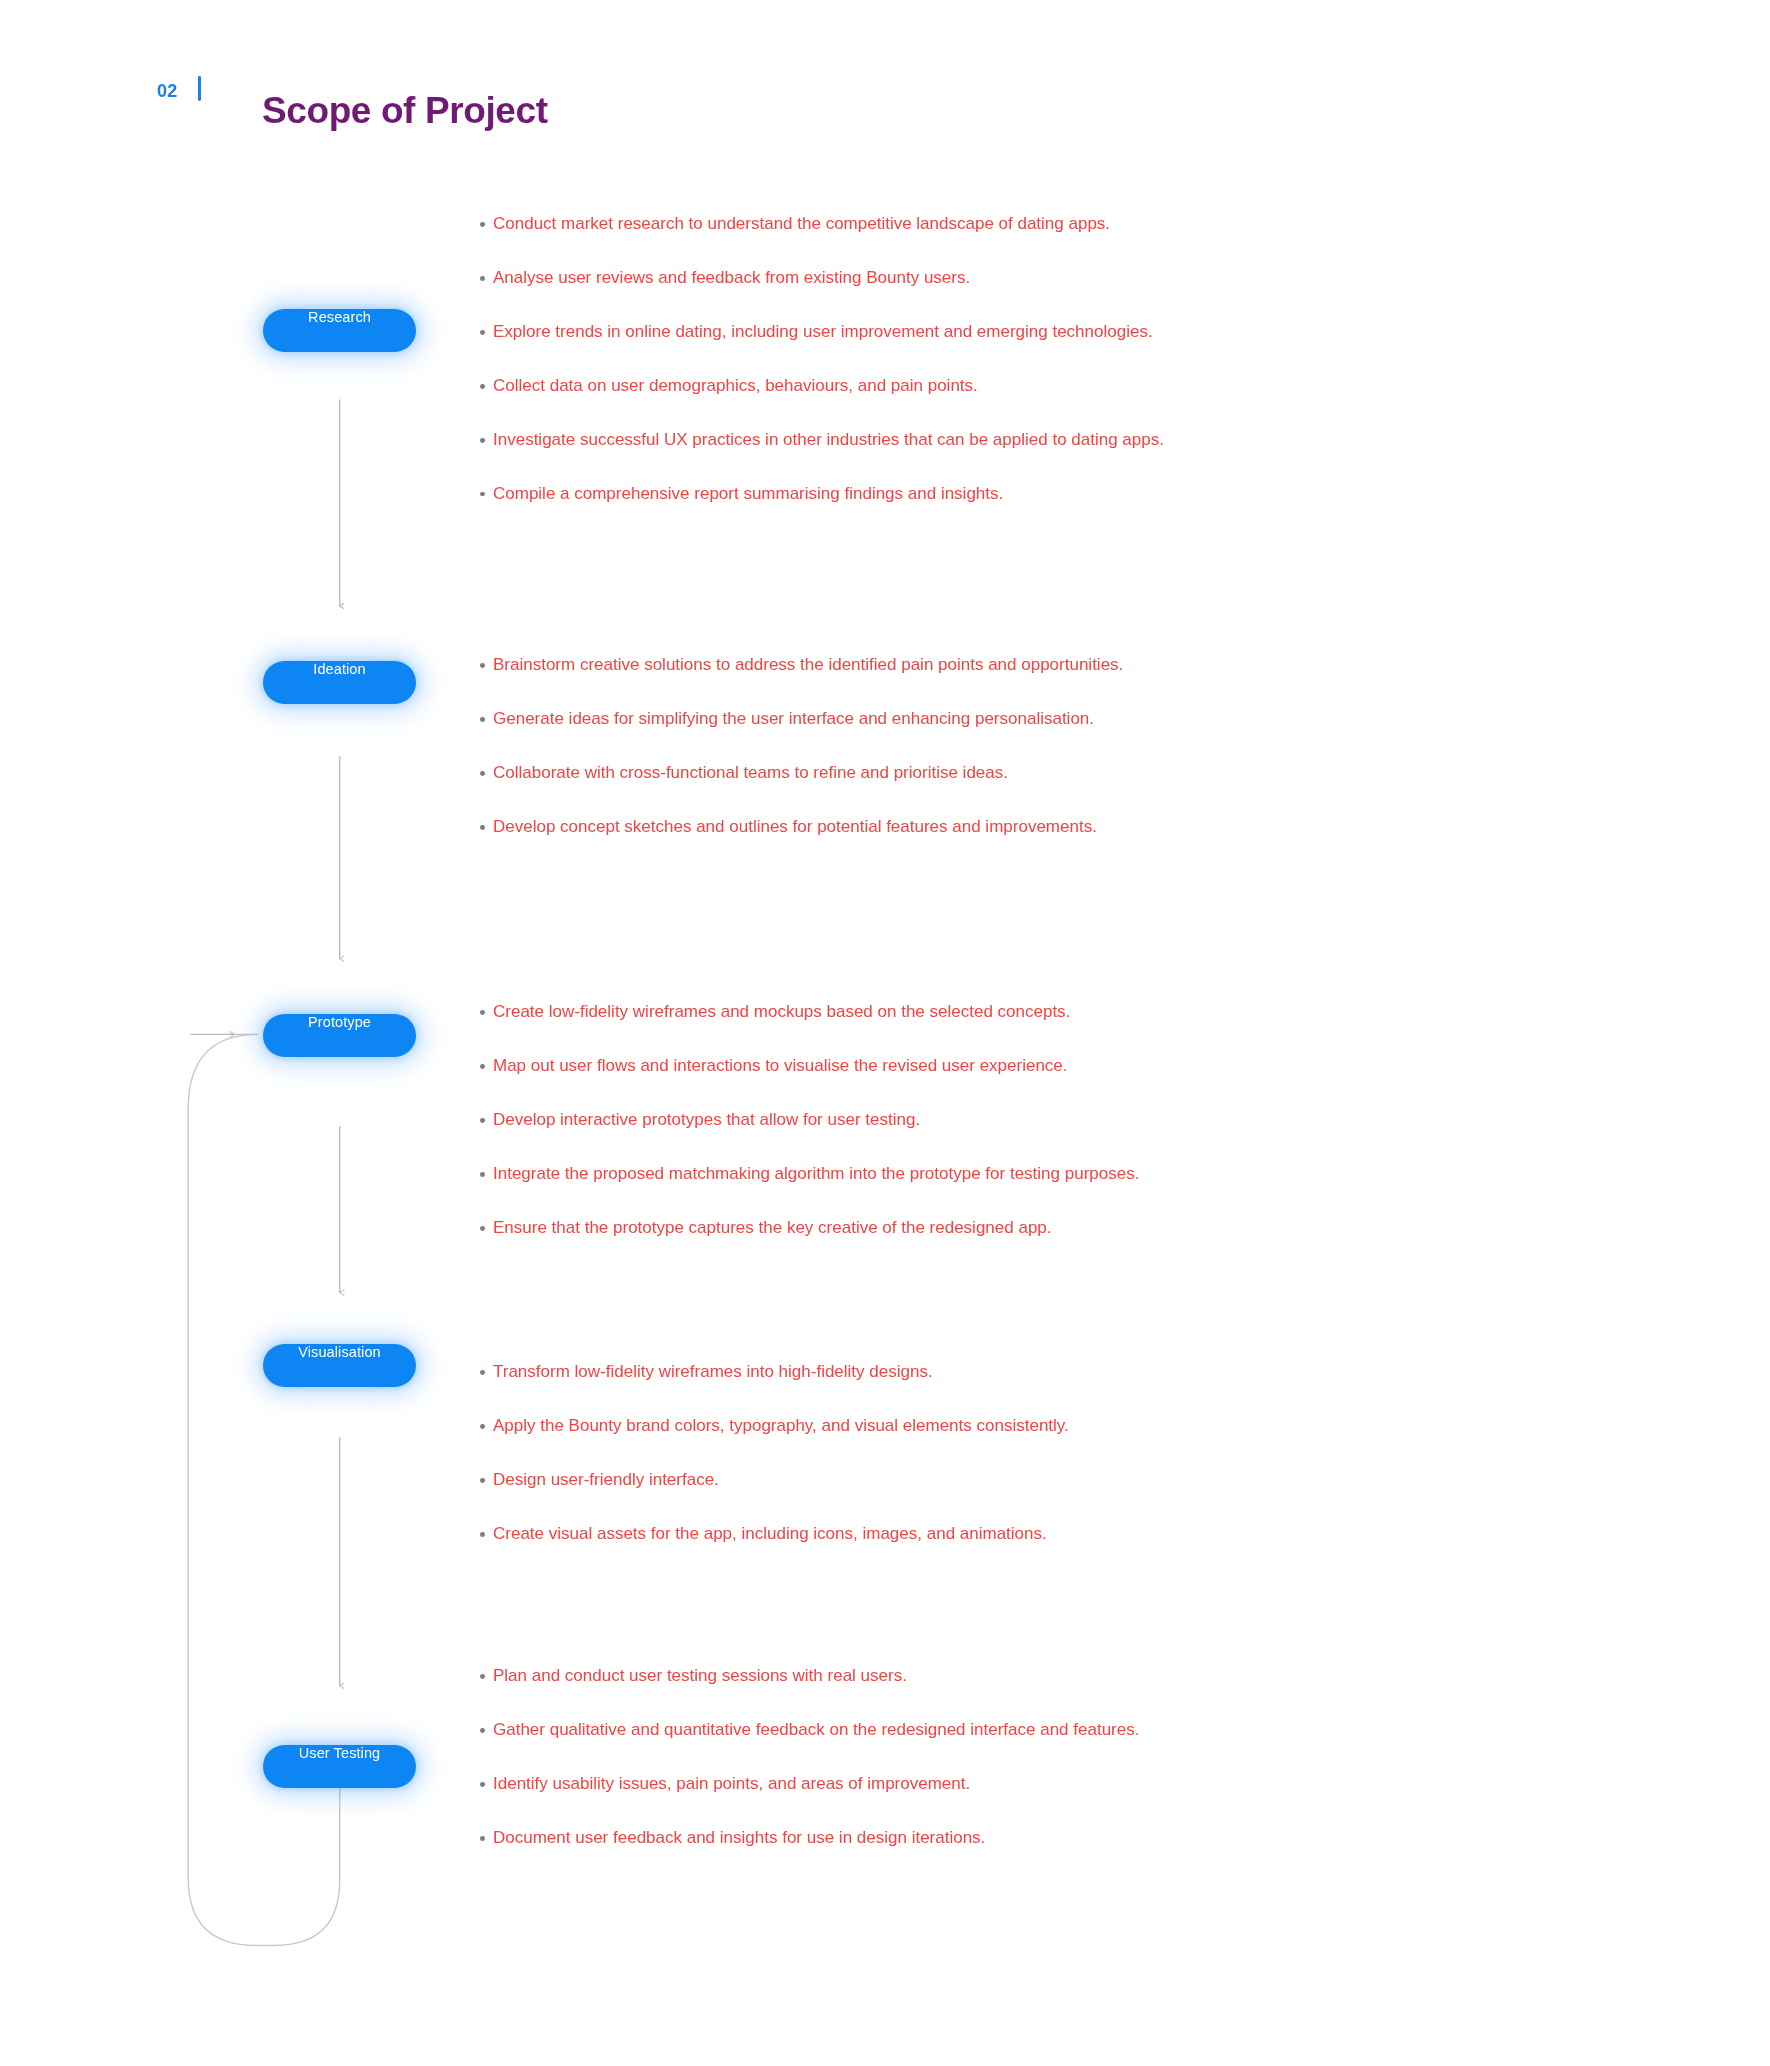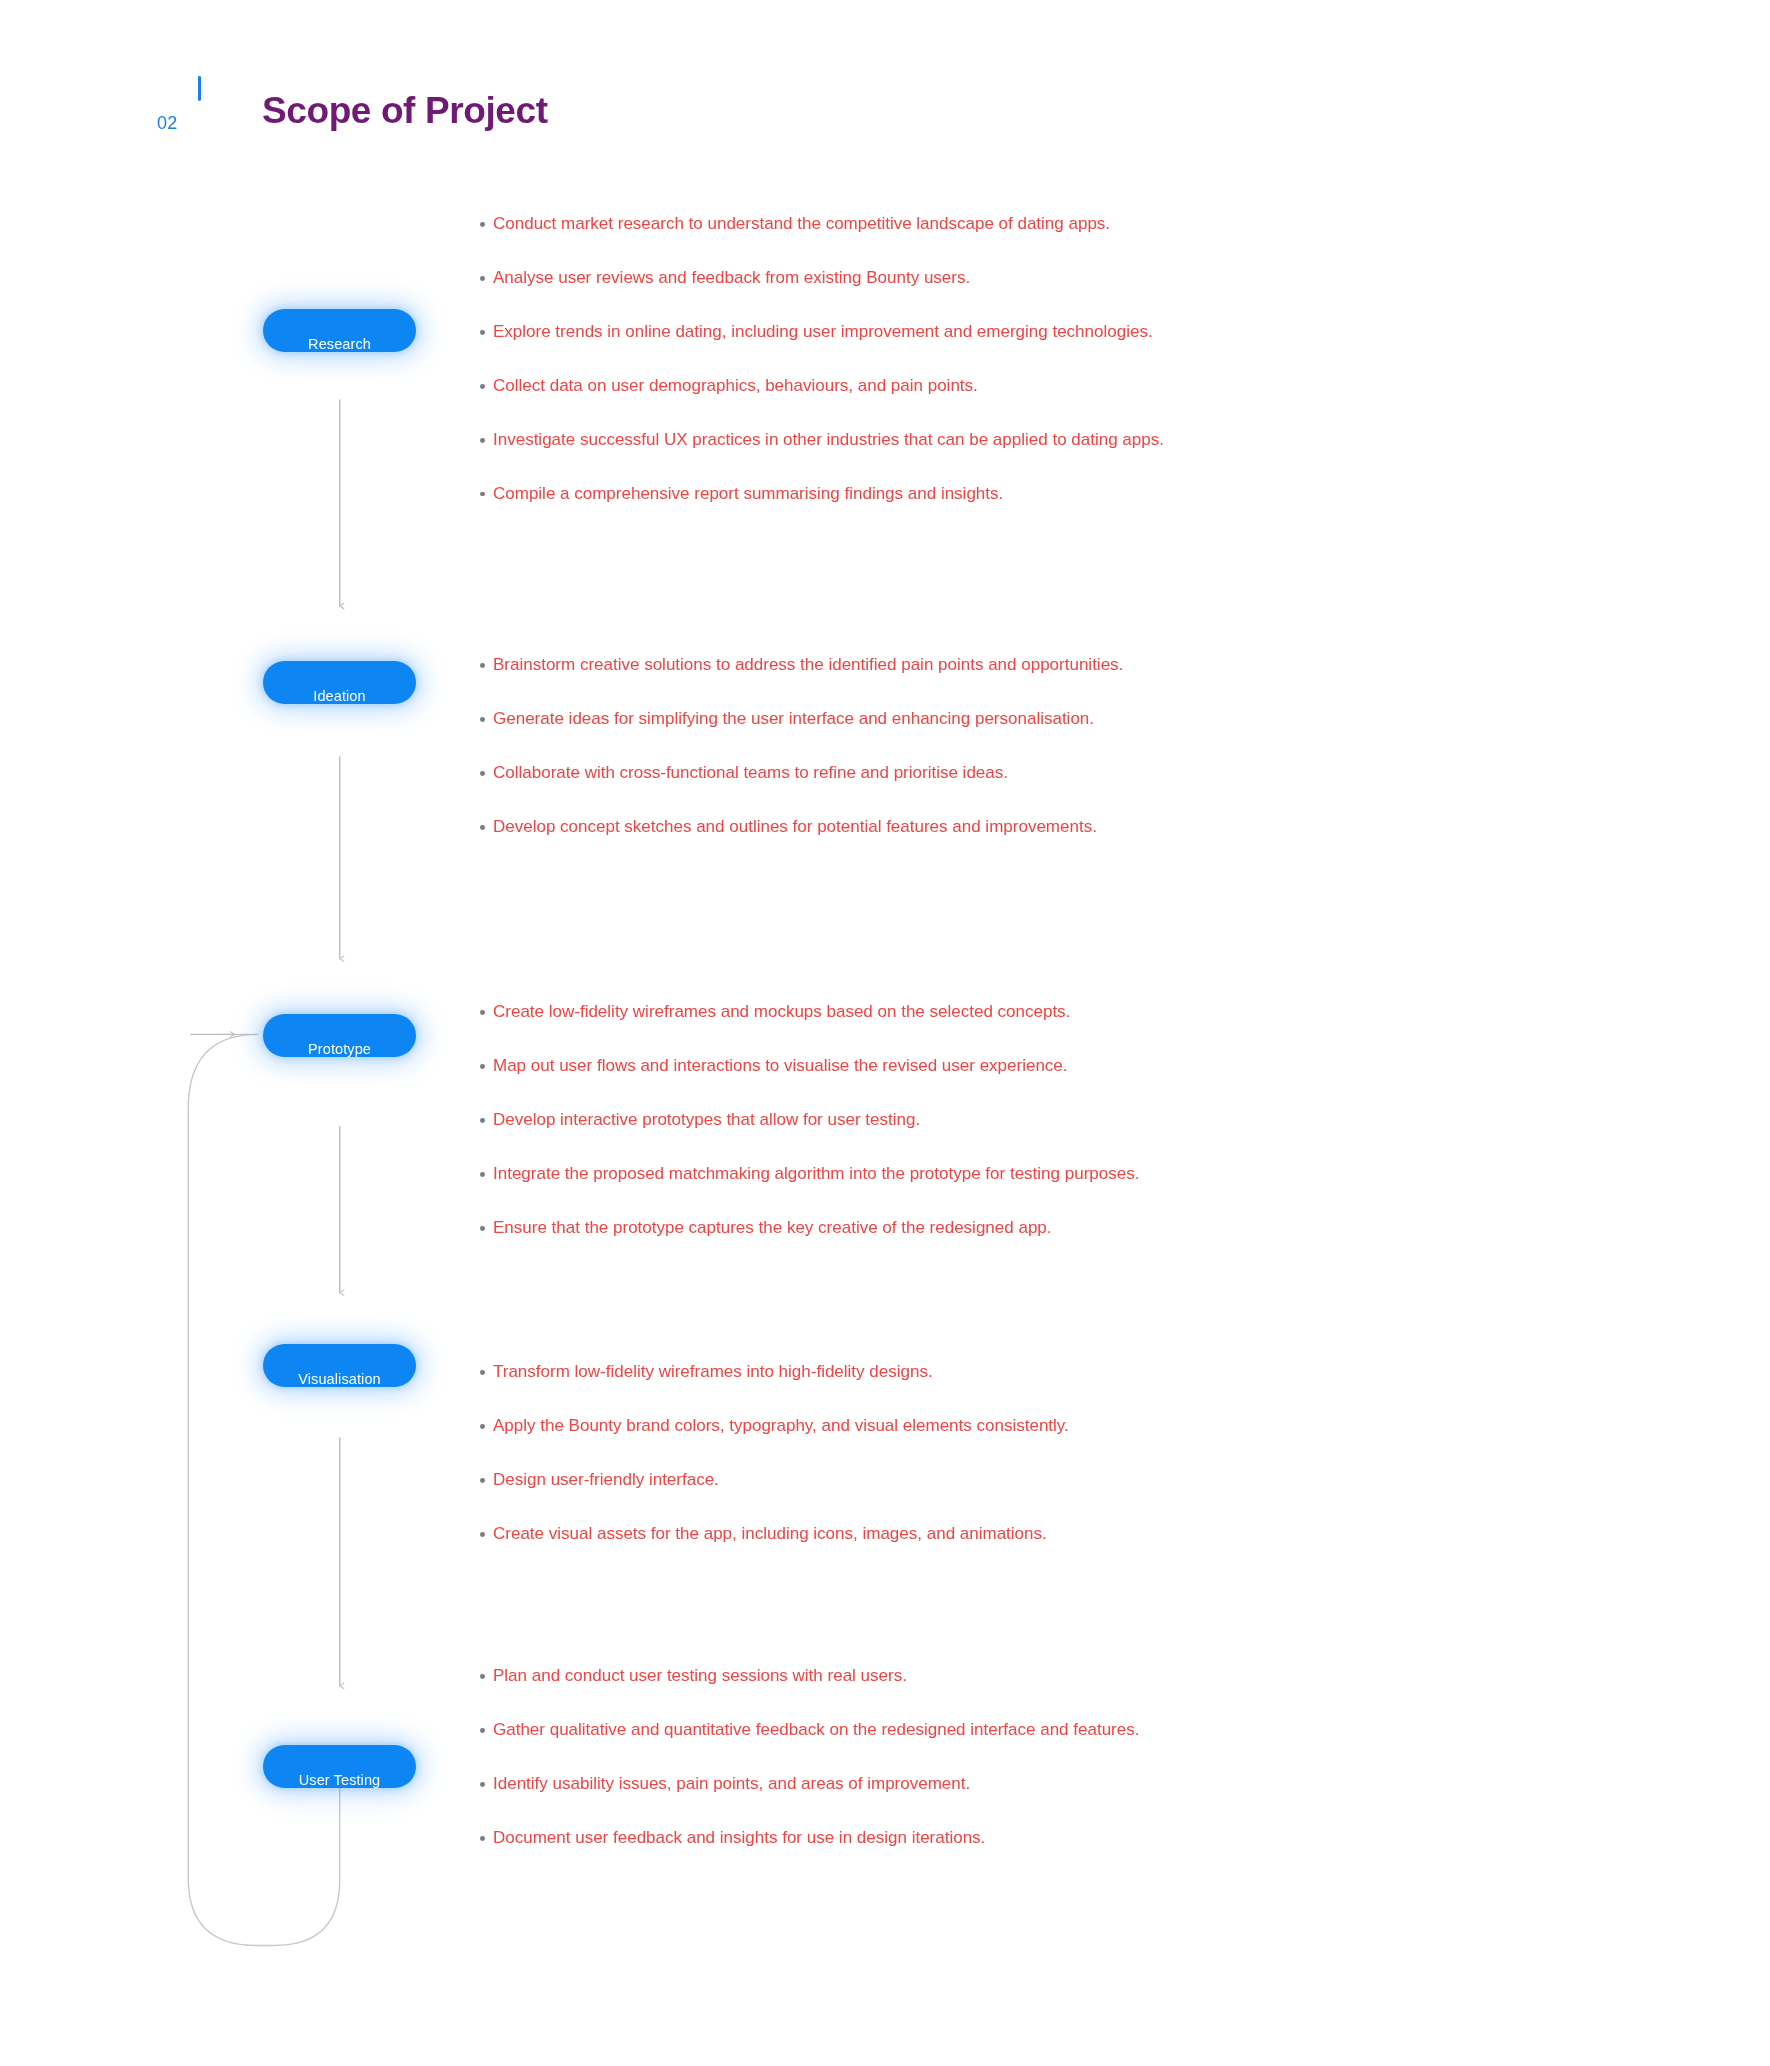--- a/index.html
+++ b/index.html
@@ -24,24 +24,23 @@
     position: absolute;
     left: 0; top: 0;
     width: 100%;
     height: 138px;
   }
   #page-number {
     position: absolute;
     left: 157px;
     top: 81px;
     font-size: 18px;
-    font-weight: 400;
+    font-weight: 700;
     letter-spacing: 0.3px;
     color: #1a7fe8;
-    margin-top: 32px;
   }
   #header-divider {
     position: absolute;
     left: 198px;
     top: 76px;
     width: 2.8px;
     height: 25px;
     background: #1a7fe8;
     border-radius: 1.4px;
   }
@@ -67,21 +66,21 @@
 
   
   .stage {
     position: absolute;
     left: 0;
     width: 1771px;
   }
   .pill {
     position: absolute;
     display: flex;
-    align-items: flex-end;
+    align-items: flex-start;
     justify-content: center;
     width: 153px;
     height: 43px;
     border-radius: 23.4px;
     background: #0d86f3;
     color: #ffffff;
     font-size: 14.5px;
     font-weight: 500;
     letter-spacing: 0.1px;
     box-shadow: 0 0 23.4px 6.9px rgba(36,143,247,0.30),

